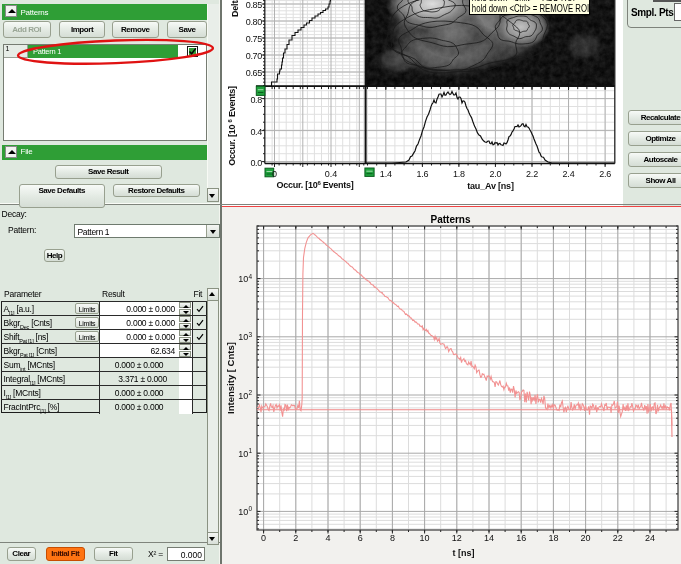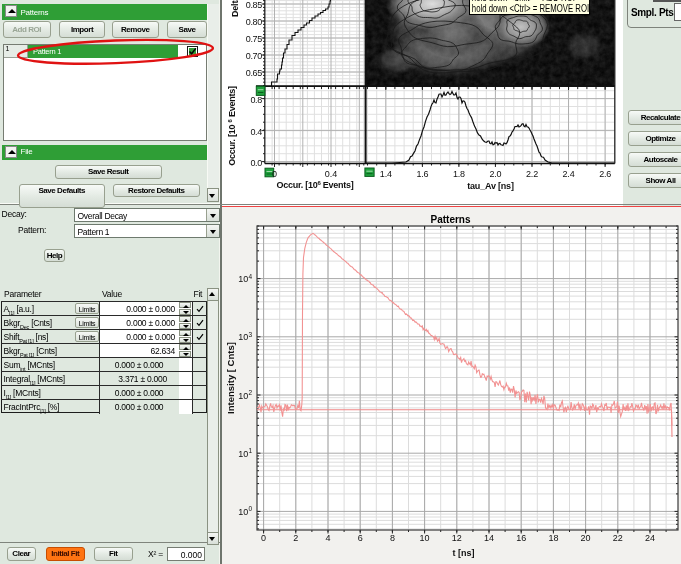--- a/index.html
+++ b/index.html
@@ -52,35 +52,31 @@
 <div class="colbtn" style="left:5px;top:146px"></div>
 <div class="btn" style="left:55px;top:165px;width:106.5px;height:13.8px;line-height:12px">Save Result</div>
 <div class="btn" style="left:18.5px;top:183.5px;width:86.5px;height:24px;line-height:12px">Save Defaults</div>
 <div class="btn" style="left:112.5px;top:183.5px;width:87.5px;height:13.8px;line-height:12px">Restore Defaults</div>
 
 <div class="abs" style="left:206.5px;top:3.5px;width:12px;height:198px;background:#e9eee9;border-left:1px solid #f8faf5;z-index:5"></div>
 <div class="abs" style="left:206.5px;top:188px;width:12px;height:13.5px;background:linear-gradient(#f4f6f3,#d8dfd8);border:1px solid #8a9282;z-index:6"></div>
 <div class="abs" style="left:209px;top:193.5px;width:0;height:0;border-left:3.5px solid transparent;border-right:3.5px solid transparent;border-top:4.5px solid #000;z-index:7"></div>
 
 <div class="lbl" style="left:1.5px;top:208.5px">Decay:</div>
-<div class="combo" style="left:73.5px;top:207.5px;width:146px;height:14px">
-      <span class="tx">Overall Decay</span>
-      <span class="ar"></span>
-    </div>
-<div class="lbl" style="left:18px;top:225px">Pattern:</div>
+<div class="lbl" style="left:8px;top:225px">Pattern:</div>
 <div class="combo" style="left:73.5px;top:224px;width:146px;height:14px">
       <span class="tx">Pattern 1</span>
       <span class="ar"></span>
     </div>
 <div class="btn" style="left:44px;top:248.5px;width:21px;height:13.5px;line-height:12px">Help</div>
 
 <div class="abs" style="left:1px;top:287.5px;width:205.5px;height:125px;border:1.5px solid #1d1d1d;z-index:5;font-size:8.5px"></div>
 <div class="abs" style="left:1px;top:287.5px;width:205.5px;height:13.0px;background:#dfe8df;z-index:6;font-size:8.5px;letter-spacing:-0.25px">
       <span class="abs" style="left:3px;top:1.5px">Parameter</span>
-      <span class="abs" style="left:101px;top:1.5px">Value</span>
+      <span class="abs" style="left:101px;top:1.5px">Result</span>
       <span class="abs" style="left:192.5px;top:1.5px">Fit</span>
     </div>
 <div class="abs" style="left:1px;top:300.5px;width:205.5px;height:14.0px;border-top:1px solid #2a2a2a;z-index:6;font-size:8.5px;letter-spacing:-0.25px">
       <span class="abs" style="left:2.5px;top:2px;white-space:nowrap">A<sub>[1]</sub> [a.u.]</span>
       <span class="abs" style="left:74px;top:1px;width:24px;height:11.5px;background:linear-gradient(#f6f8f5,#dbe1da);border:1px solid #98a08f;border-radius:2px;font-size:7px;letter-spacing:-0.3px;text-align:center;line-height:11px">Limits</span>
       <span class="abs" style="left:98px;top:0;width:92.5px;height:14.0px;border-left:1px solid #2a2a2a;background:#fff"></span>
       <span class="abs" style="left:98px;width:76px;top:2px;text-align:right">0.000 ± 0.000</span>
       <span class="abs" style="left:177.5px;top:0.5px;width:12.5px;height:6.2px;background:linear-gradient(#f6f8f5,#d8dfd8);border:1px solid #8a9282">
         <i class="abs" style="left:3px;top:1.5px;border-left:3px solid transparent;border-right:3px solid transparent;border-bottom:3.5px solid #000"></i>
       </span>

